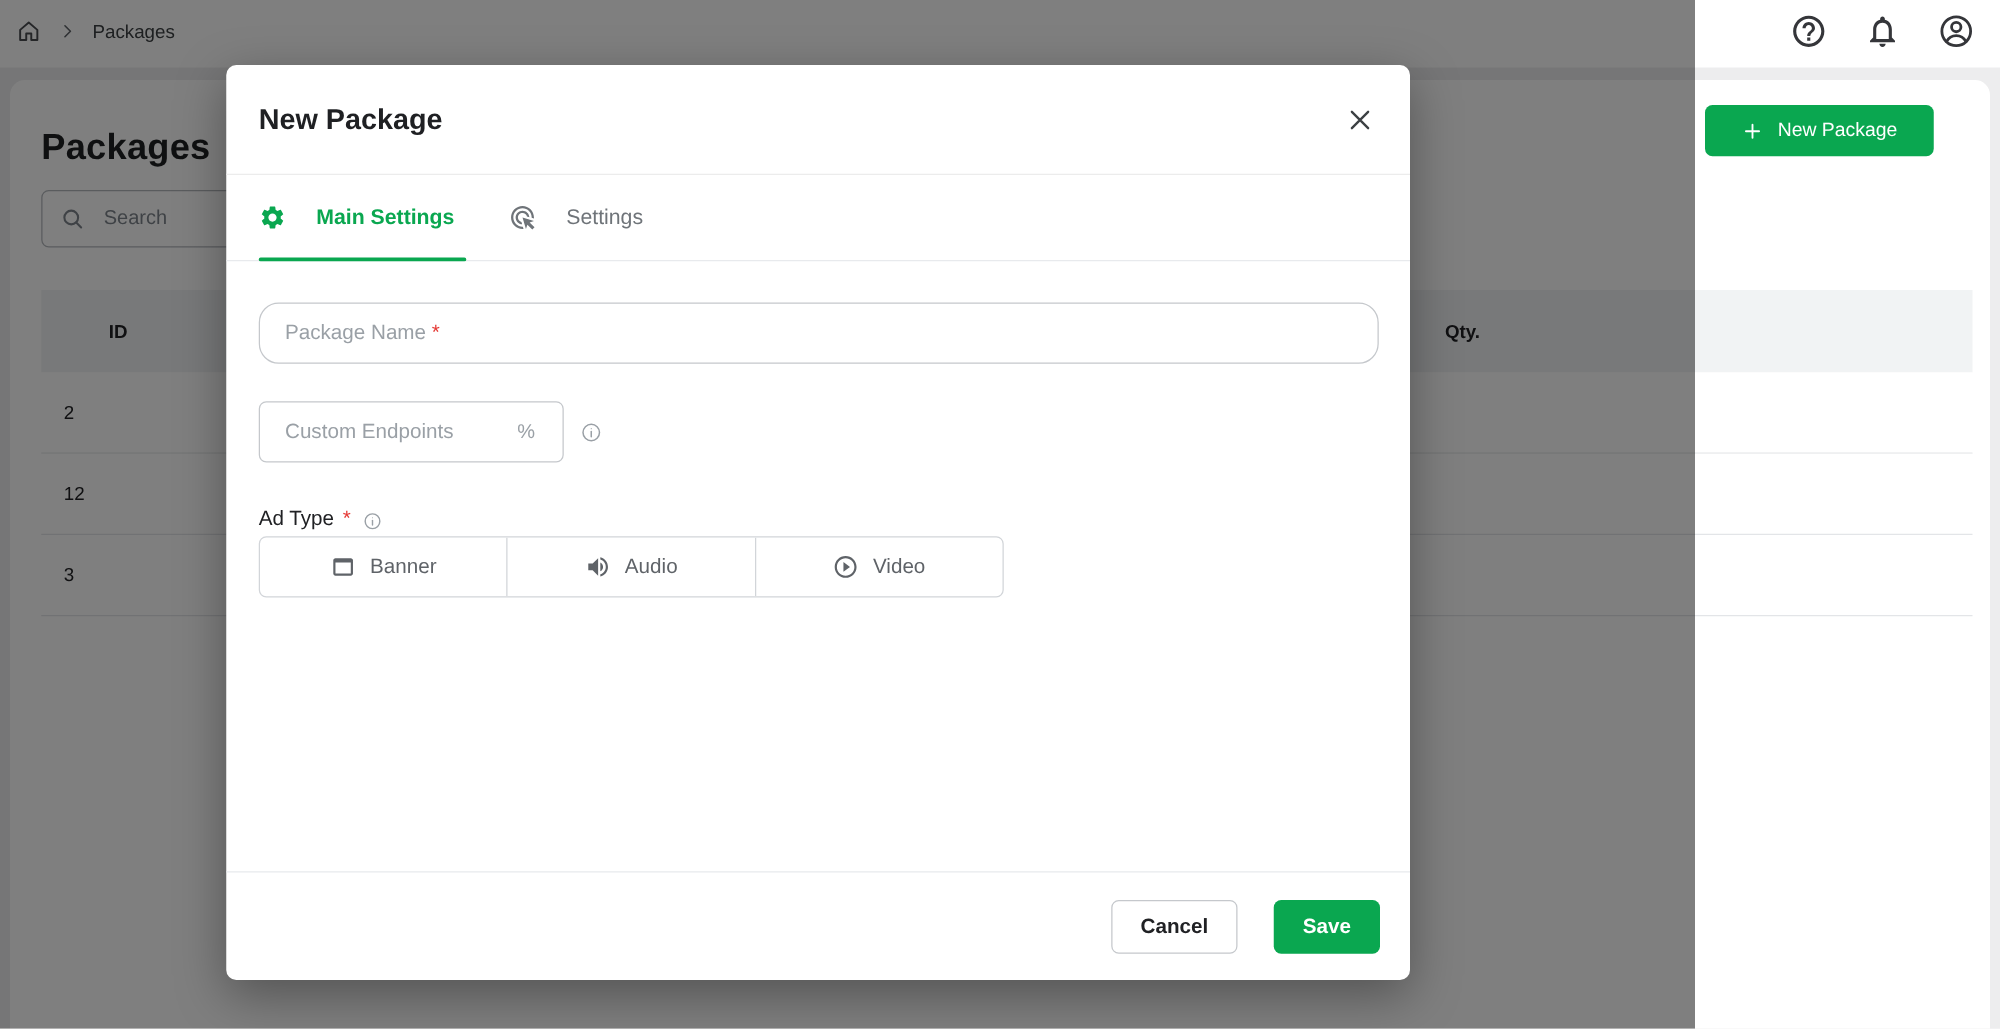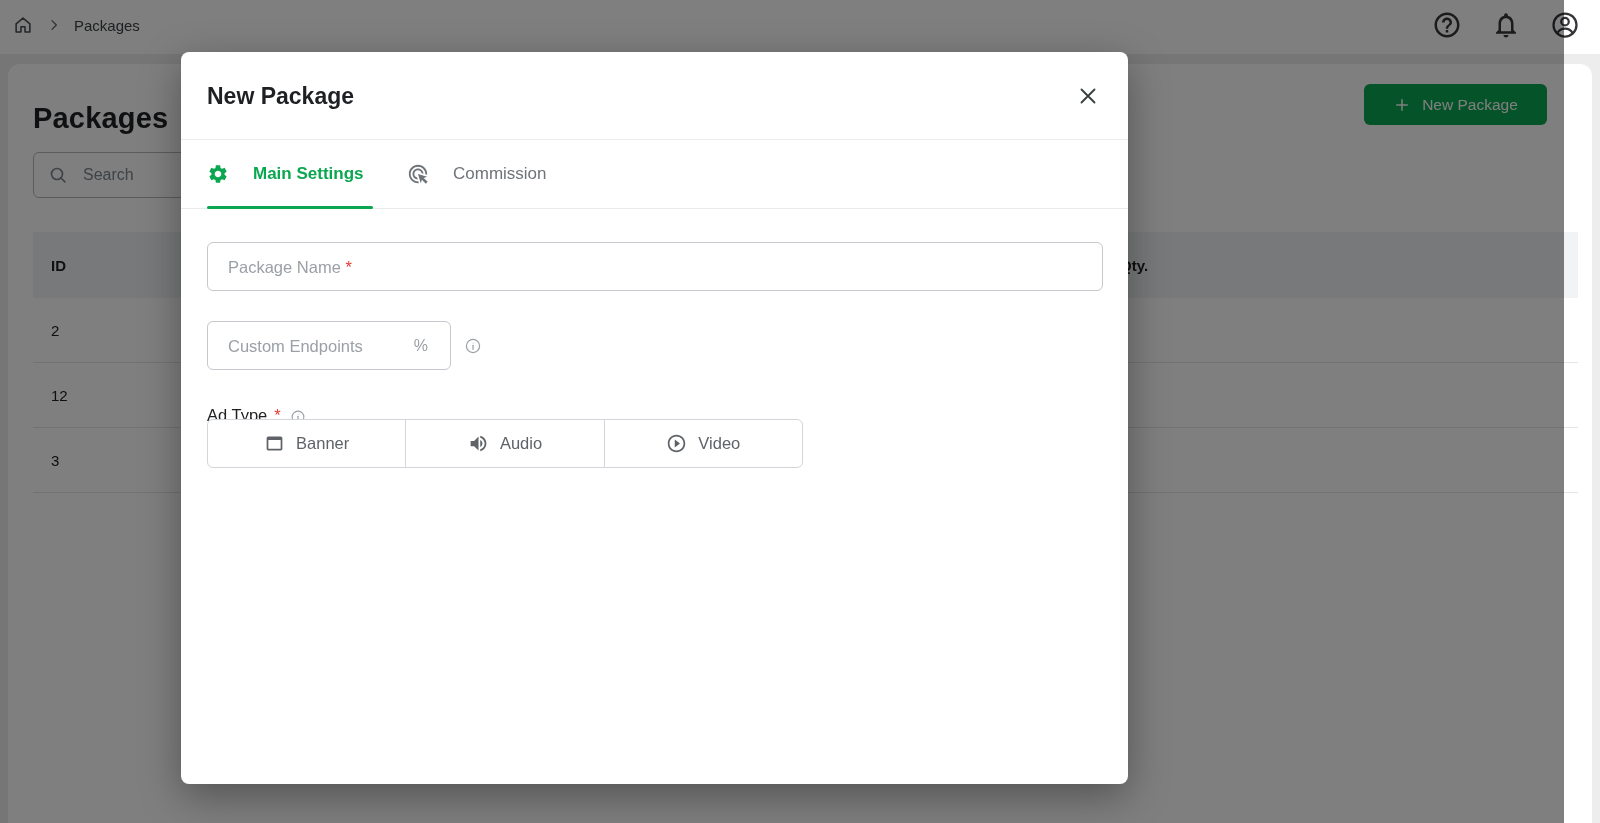--- a/index.html
+++ b/index.html
@@ -3,21 +3,21 @@
 <meta charset="utf-8">
 <style>
   * { box-sizing: border-box; }
   html, body { margin: 0; padding: 0; }
   body {
     width: 1600px; height: 823px; overflow: hidden;
     background: #ededee;
     font-family: "Liberation Sans", "DejaVu Sans", sans-serif;
     color: #202124;
   }
-  .screen { position: relative; width: 1564px; height: 823px; }
+  .screen { position: relative; width: 1356px; height: 823px; }
 
   
   .topbar {
     position: absolute; left: 0; top: 0; width: 1600px; height: 54px;
     background: #ffffff;
   }
   .breadcrumb {
     position: absolute; left: 12px; top: 0; height: 50px;
     display: flex; align-items: center; gap: 13px;
   }
@@ -60,21 +60,21 @@
   }
   .search-box input::placeholder { color: #7e858c; opacity: 1; }
 
   .thead {
     position: absolute; left: 33px; top: 232px; width: 1545px; height: 66px;
     background: #f1f3f4;
   }
   .th {
     position: absolute; top: 0; height: 100%;
     display: flex; align-items: center;
-    font-size: 15px; font-weight: 700; color: #202124;
+    font-size: 15px; font-weight: 700; color: #202124; margin-left: 36px;
   }
   .th-id { left: 18px; }
   .th-qty { left: 1087px; }
   .trow {
     position: absolute; left: 33px; width: 1545px; height: 65px;
     border-bottom: 1px solid #e3e5e8;
     display: flex; align-items: center; padding-left: 18px;
     font-size: 15px; color: #202124; cursor: pointer; background: #fff;
   }
   .trow-1 { top: 298px; }
@@ -121,21 +121,21 @@
     background: #0aa750; border-radius: 2px;
   }
 
   .field {
     position: absolute; border: 1px solid #c5c8cc; border-radius: 6px; background: #fff;
   }
   .field input {
     width: 100%; height: 100%; border: none; outline: none; background: transparent;
     padding: 0 18px; font-size: 16px; font-family: inherit; color: #202124;
   }
-  .field-name { left: 26px; top: 190px; width: 896px; height: 49px; }
+  .field-name { left: 26px; top: 190px; width: 896px; height: 49px; border-radius: 16px; }
   .field-commission { left: 26px; top: 269px; width: 244px; height: 49px; }
   .float-label {
     position: absolute; left: 20px; top: 50%; transform: translateY(-50%);
     font-size: 16.5px; color: #9aa0a6; pointer-events: none; white-space: nowrap;
   }
   .suffix {
     position: absolute; right: 22px; top: 50%; transform: translateY(-50%);
     font-size: 16px; color: #9aa0a6; pointer-events: none;
   }
   .req { color: #e53935; }
@@ -144,21 +144,21 @@
   .info-commission { position: absolute; left: 283px; top: 285px; width: 18px; height: 18px; }
   .info-commission svg, .info-adtype svg { width: 100%; height: 100%; display: block; }
   .info-adtype { width: 16px; height: 16px; margin-left: 2px; }
 
   .adtype-row {
     position: absolute; left: 26px; top: 351px; height: 22px;
     display: flex; align-items: flex-end; gap: 7px;
     font-size: 16.5px; color: #202124;
   }
   .segments {
-    position: absolute; left: 26px; top: 367px; width: 596px; height: 49px;
+    position: absolute; left: 26px; top: 377px; width: 596px; height: 49px;
     display: flex; border: 1px solid #d2d5d9; border-radius: 6px;
     overflow: hidden; background: #fff;
   }
   .segment {
     flex: 1; display: flex; align-items: center; justify-content: center; gap: 11px;
     border: none; border-left: 1px solid #d2d5d9; background: none;
     color: #5f6368; font-size: 16.5px; font-family: inherit; cursor: pointer; padding: 0;
   }
   .segment:first-child { border-left: none; }
   .segment svg { width: 21px; height: 21px; }
@@ -270,21 +270,21 @@
       <button class="tab tab-main">
         <svg viewBox="0 0 24 24" fill="currentColor">
             <path d="M19.14 12.94c.04-.3.06-.61.06-.94 0-.32-.02-.64-.07-.94l2.03-1.58c.18-.14.23-.41.12-.61l-1.92-3.32c-.12-.22-.37-.29-.59-.22l-2.39.96c-.5-.38-1.03-.7-1.62-.94l-.36-2.54c-.04-.24-.24-.41-.48-.41h-3.84c-.24 0-.43.17-.47.41l-.36 2.54c-.59.24-1.13.57-1.62.94l-2.39-.96c-.22-.08-.47 0-.59.22L2.74 8.87c-.12.21-.08.47.12.61l2.03 1.58c-.05.3-.09.63-.09.94s.02.64.07.94l-2.03 1.58c-.18.14-.23.41-.12.61l1.92 3.32c.12.22.37.29.59.22l2.39-.96c.5.38 1.03.7 1.62.94l.36 2.54c.05.24.24.41.48.41h3.84c.24 0 .44-.17.47-.41l.36-2.54c.59-.24 1.13-.56 1.62-.94l2.39.96c.22.08.47 0 .59-.22l1.92-3.32c.12-.22.07-.47-.12-.61l-2.01-1.58zM12 15.6c-1.98 0-3.6-1.62-3.6-3.6s1.62-3.6 3.6-3.6 3.6 1.62 3.6 3.6-1.62 3.6-3.6 3.6z"></path>
           </svg>
         <span>Main Settings</span>
       </button>
       <button class="tab tab-endpoints">
         <svg viewBox="0 0 24 24" fill="currentColor">
             <path d="M11.71 17.99C8.53 17.84 6 15.22 6 12c0-3.31 2.69-6 6-6 3.22 0 5.84 2.53 5.99 5.71l-2.1-.63C15.48 9.31 13.89 8 12 8c-2.21 0-4 1.79-4 4 0 1.89 1.31 3.48 3.08 3.89l.63 2.1zM22 12c0 .3-.01.6-.04.9l-1.97-.59c.01-.1.01-.21.01-.31 0-4.42-3.58-8-8-8s-8 3.58-8 8 3.58 8 8 8c.1 0 .21 0 .31-.01l.59 1.97c-.3.03-.6.04-.9.04-5.52 0-10-4.48-10-10S6.48 2 12 2s10 4.48 10 10zM18.23 16.26L22 15l-10-3 3 10 1.26-3.77 4.27 4.27 1.98-1.98-4.28-4.26z"></path>
           </svg>
-        <span>Commission</span>
+        <span>Settings</span>
       </button>
       <div class="tab-underline"></div>
     </div>
 
     <div class="field field-name">
       <input type="text" style="">
       <span class="float-label">
         <span>Package Name</span>
         <span class="req">*</span>
       </span>
@@ -332,15 +332,19 @@
         <span>Audio</span>
       </button>
       <button class="segment">
         <svg viewBox="0 0 24 24" fill="currentColor">
             <path d="M12 2C6.48 2 2 6.48 2 12s4.48 10 10 10 10-4.48 10-10S17.52 2 12 2zm0 18c-4.41 0-8-3.59-8-8s3.59-8 8-8 8 3.59 8 8-3.59 8-8 8zm-2-3.5l6-4.5-6-4.5v9z"></path>
           </svg>
         <span>Video</span>
       </button>
     </div>
 
+    <div class="modal-footer">
+      <button class="btn-cancel">Cancel</button>
+      <button class="btn-save">Save</button>
+    </div>
 
   </div>
 </div>
 
 </body></html>

